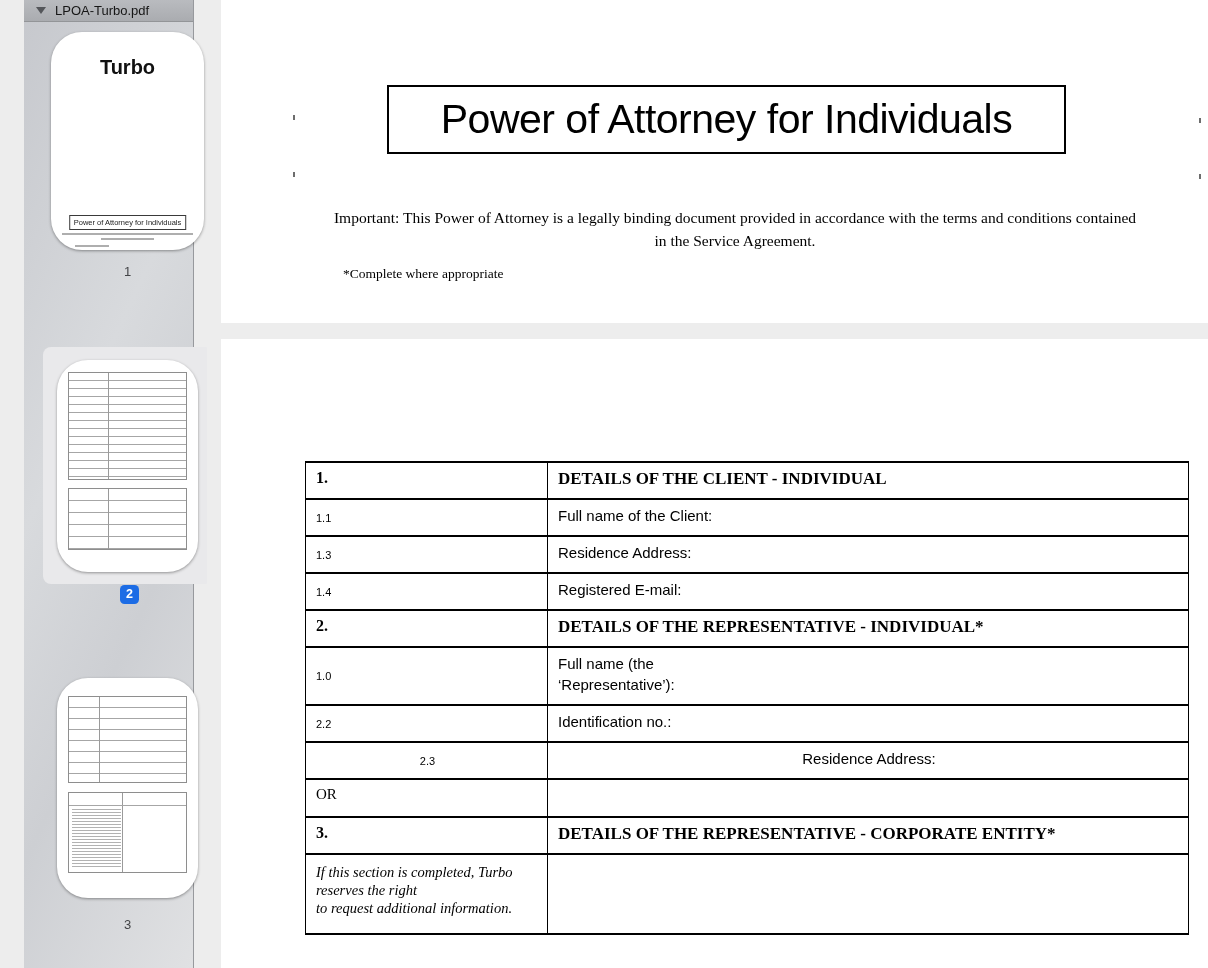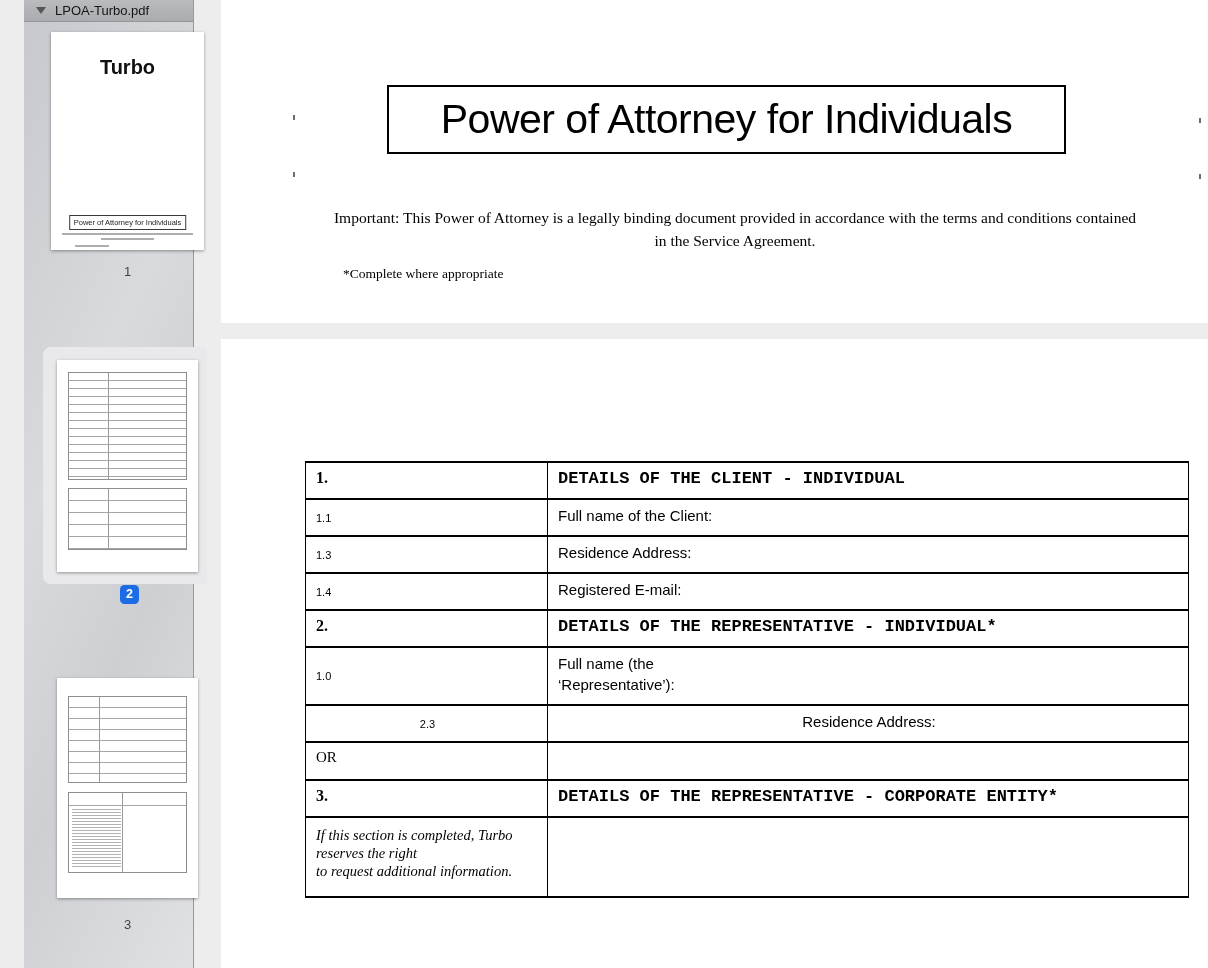--- a/index.html
+++ b/index.html
@@ -11,21 +11,21 @@
   #sidebar{position:absolute;left:16px;top:0;width:170px;height:968px;
     background:linear-gradient(115deg,#c6c8cd 0%,#d8dadd 40%,#cdcfd3 65%,#e0e1e3 100%);
     border-right:1px solid #97999d;margin-left:8px;}
   #sb-header{position:absolute;left:0;top:0;width:100%;height:22px;
     background:linear-gradient(#b9bbbf,#aaacb0);border-bottom:1px solid #939598;
     display:flex;align-items:center;}
   .tri{width:0;height:0;border-left:5.5px solid transparent;border-right:5.5px solid transparent;
     border-top:7px solid #54565a;margin-left:12px;}
   #sb-filename{margin-left:9px;font-size:13px;color:#161616;}
 
-  .thumb-page{position:absolute;background:#fff;box-shadow:0 1px 3px rgba(0,0,0,.38);}
+  .thumb-page{position:absolute;background:#fff;box-shadow:0 1px 3px rgba(0,0,0,.38);border-radius:31px;}
   .page-num{position:absolute;width:153px;text-align:center;font-size:13px;color:#434447;}
   #sel-highlight{position:absolute;left:19px;top:347px;width:170px;height:237px;
     background:#e9e9eb;border-radius:8px;}
   #page-badge{position:absolute;left:96px;top:585px;width:19px;height:19px;border-radius:4.5px;
     background:#1c6ce5;color:#fff;font-size:12.5px;font-weight:bold;text-align:center;line-height:19px;}
 
   
   #t1-title{position:absolute;left:0;top:24px;width:100%;text-align:center;
     font-size:20px;font-weight:bold;color:#111;}
   #t1-box{position:absolute;left:50%;top:183px;transform:translateX(-50%);
@@ -56,21 +56,21 @@
   
   #tbl-wrap{position:absolute;left:84px;top:122px;}
   table.doc-table{border-collapse:collapse;table-layout:fixed;width:883px;}
   .doc-table td{border-left:1.5px solid #000;border-right:1.5px solid #000;
     border-top:2px solid #000;border-bottom:2px solid #000;
     padding:0 8px 0 10px;color:#000;overflow:hidden;}
   td.num{vertical-align:middle;font-size:11px;font-family:"Liberation Sans",sans-serif;}
   td.lbl{vertical-align:top;padding-top:5px;font-size:15px;line-height:21px;
     font-family:Liberation Sans, sans-serif;white-space:pre-line;}
   tr.sec td.num{font-family:"Liberation Serif",serif;font-weight:bold;font-size:16px;vertical-align:top;padding-top:6px;}
-  tr.sec td.lbl{font-family:Liberation Mono, monospace;font-weight:bold;font-size:17px;margin-top:23px;}
+  tr.sec td.lbl{font-family:Liberation Serif, serif;font-weight:bold;font-size:17px;margin-top:23px;}
   tr.or-row td.num{font-family:"Liberation Serif",serif;font-size:15px;vertical-align:top;padding-top:6px;}
   tr.note-row td.num{font-family:"Liberation Serif",serif;font-style:italic;font-size:14.5px;
     line-height:18px;vertical-align:top;padding-top:8px;white-space:pre-line;}
 </style>
 </head>
 <body>
 
 <div id="frame">
 
   <div id="sidebar">
@@ -156,20 +156,24 @@
           </tr>
           <tr class="sec" style="height:37px;">
             <td class="num">2.</td>
             <td class="lbl">DETAILS OF THE REPRESENTATIVE - INDIVIDUAL*</td>
           </tr>
           <tr style="height:58px;">
             <td class="num">1.0</td>
             <td class="lbl">Full name (the
 ‘Representative’):</td>
           </tr>
+          <tr style="height:37px;">
+            <td class="num">2.2</td>
+            <td class="lbl">Identification no.:</td>
+          </tr>
           <tr style="height:37px;text-align:center;">
             <td class="num">2.3</td>
             <td class="lbl">Residence Address:</td>
           </tr>
           <tr class="or-row" style="height:38px;">
             <td class="num">OR</td>
             <td class="lbl"></td>
           </tr>
           <tr class="sec" style="height:37px;">
             <td class="num">3.</td>

